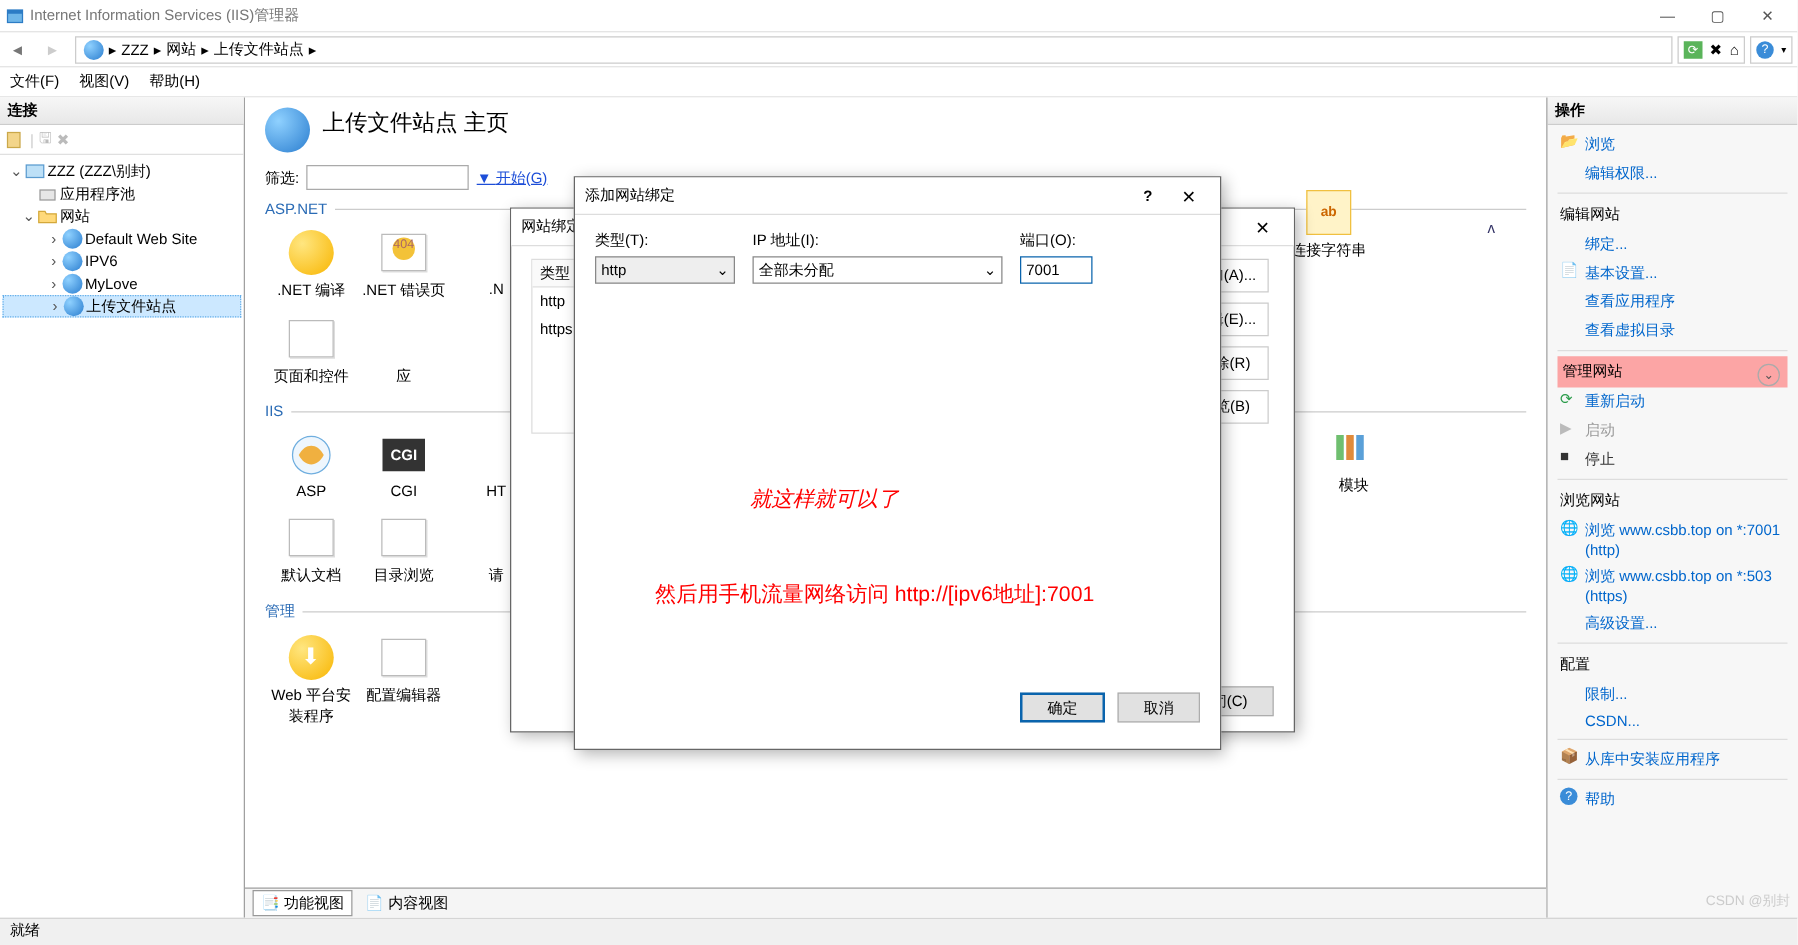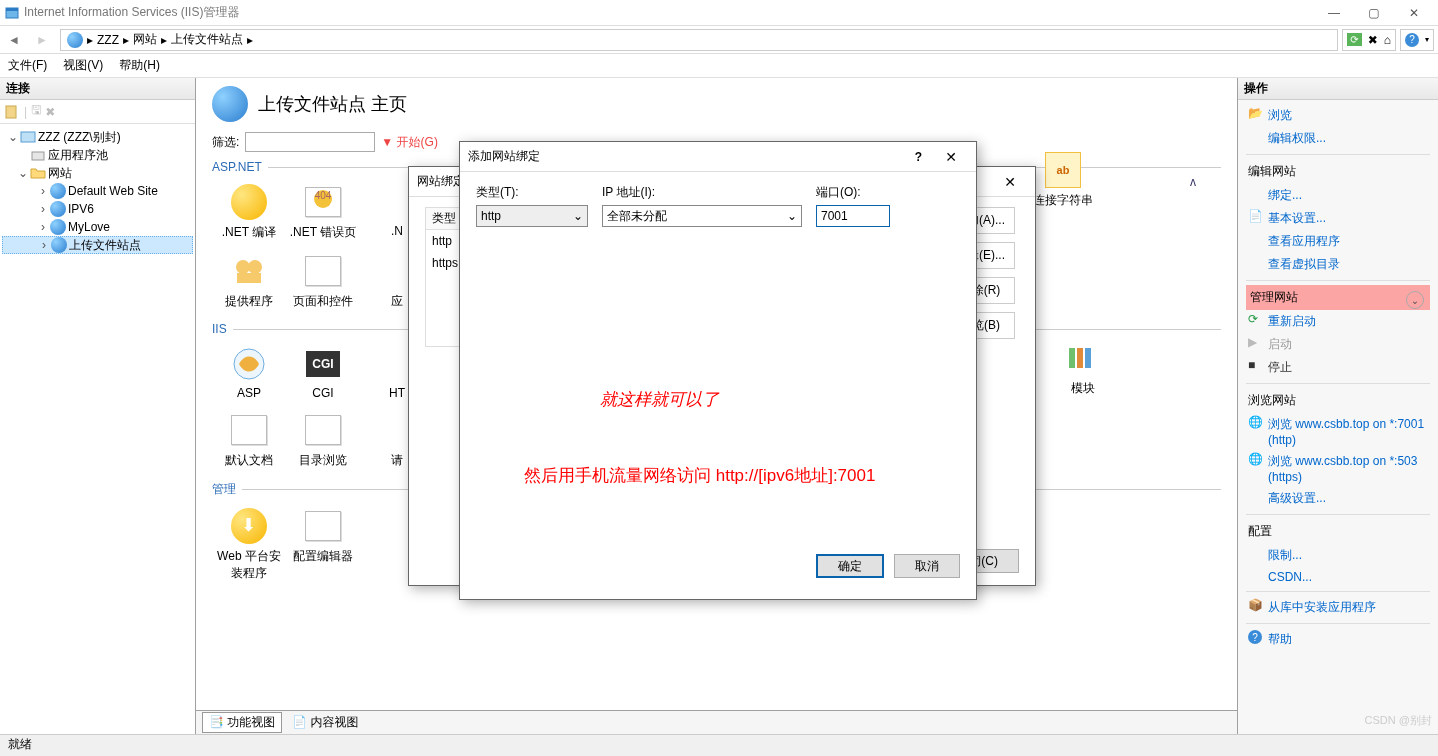--- a/index.html
+++ b/index.html
@@ -19,25 +19,25 @@
 .left-pane{width:196px;border-right:1px solid #a0a0a0;display:flex;flex-direction:column;background:#fff;}
 .pane-header{height:22px;background:linear-gradient(#f6f6f6,#e8e8e8);border-bottom:1px solid #ccc;padding:2px 6px;font-weight:bold;}
 .pane-toolbar{height:24px;border-bottom:1px solid #e0e0e0;display:flex;align-items:center;padding:0 4px;gap:4px;}
 .tree{padding:4px 2px;overflow:auto;flex:1;}
 .tree-row{display:flex;align-items:center;height:18px;padding-left:4px;white-space:nowrap;}
 .tree-row .tw{width:14px;display:inline-block;text-align:center;color:#555;}
 .tree-row.selected{background:#cce8ff;border:1px dotted #66afe9;}
 .tree-icon{width:16px;height:16px;display:inline-flex;align-items:center;justify-content:center;margin-right:2px;}
 .center{flex:1;background:#fff;position:relative;display:flex;flex-direction:column;border-right:1px solid #a0a0a0;}
 .center-main{flex:1;padding:8px 16px;overflow:hidden;}
-.site-title{display:flex;align-items:center;gap:10px;margin-bottom:10px;}
+.site-title{display:flex;align-items:flex-start;gap:10px;margin-bottom:10px;}
 .site-title h1{font-size:18px;font-weight:normal;}
 .filter-row{display:flex;align-items:center;gap:6px;margin-bottom:8px;}
 .filter-row input{border:1px solid #aaa;height:20px;width:130px;padding:0 4px;}
-.filter-row .dimmed{color:#ef4444;}
+.filter-row .dimmed{color:#1d4ed8;text-decoration:underline;}
 .section-label{color:#2a6bb5;margin:6px 0 4px 0;display:flex;align-items:center;gap:6px;}
 .section-label .line{height:1px;background:#ccc;flex:1;}
 .icon-grid{display:flex;flex-wrap:wrap;gap:0;}
 .feature{width:74px;text-align:center;padding:6px 2px;}
 .feature .big-icon{width:36px;height:36px;margin:0 auto 4px;display:flex;align-items:center;justify-content:center;}
 .view-tabs{height:24px;border-top:1px solid #a0a0a0;display:flex;align-items:center;padding:0 6px;gap:10px;background:#f5f5f5;}
 .right-pane{width:200px;background:#f7f7f7;display:flex;flex-direction:column;}
 .right-pane .actions{padding:4px 8px;overflow:auto;position:relative;}
 .right-pane .act-link{color:#0066cc;padding:3px 2px 3px 22px;cursor:default;position:relative;}
 .right-pane .act-link .aicon{position:absolute;left:2px;top:2px;width:16px;height:16px;}
@@ -223,30 +223,20 @@
             <div>.NET 错误页</div>
           </div>
         <div class="feature">
             <div class="big-icon"></div>
             <div>.N</div>
           </div>
       </div>
       <div class="icon-grid">
         <div class="feature">
             <div class="big-icon">
-              <svg width="36" height="36">
-                <circle cx="12" cy="14" r="7" fill="#f6c96a"></circle>
-                <circle cx="24" cy="14" r="7" fill="#f6c96a"></circle>
-                <rect x="6" y="20" width="24" height="10" fill="#f6c96a"></rect>
-              </svg>
-            </div>
-            <div>提供程序</div>
-          </div>
-        <div class="feature">
-            <div class="big-icon">
               <div class="sheet-icon"></div>
             </div>
             <div>页面和控件</div>
           </div>
         <div class="feature">
             <div class="big-icon"></div>
             <div>应</div>
           </div>
       </div>
 
@@ -419,21 +409,21 @@
       </div>
       <div style="width:200px;">
         <div class="form-label"><span>IP 地址(I):</span></div>
         <div class="sel" style="background:#fff;">
             <span>全部未分配</span>
             <span>⌄</span>
           </div>
       </div>
       <div style="width:70px;">
         <div class="form-label"><span>端口(O):</span></div>
-        <input class="txt" style="width: 74px; border: 1px solid rgb(10, 100, 173);" value="7001">
+        <input class="txt" style="width: 58px; border: 1px solid rgb(10, 100, 173);" value="7001">
       </div>
     </div>
   </div>
   <div class="btn-row">
     <button class="btn primary"><span>确定</span></button>
     <button class="btn"><span>取消</span></button>
   </div>
 </div>
 
 <div class="red-box" style="left:587px;top:186px;width:226px;height:48px;"></div>

